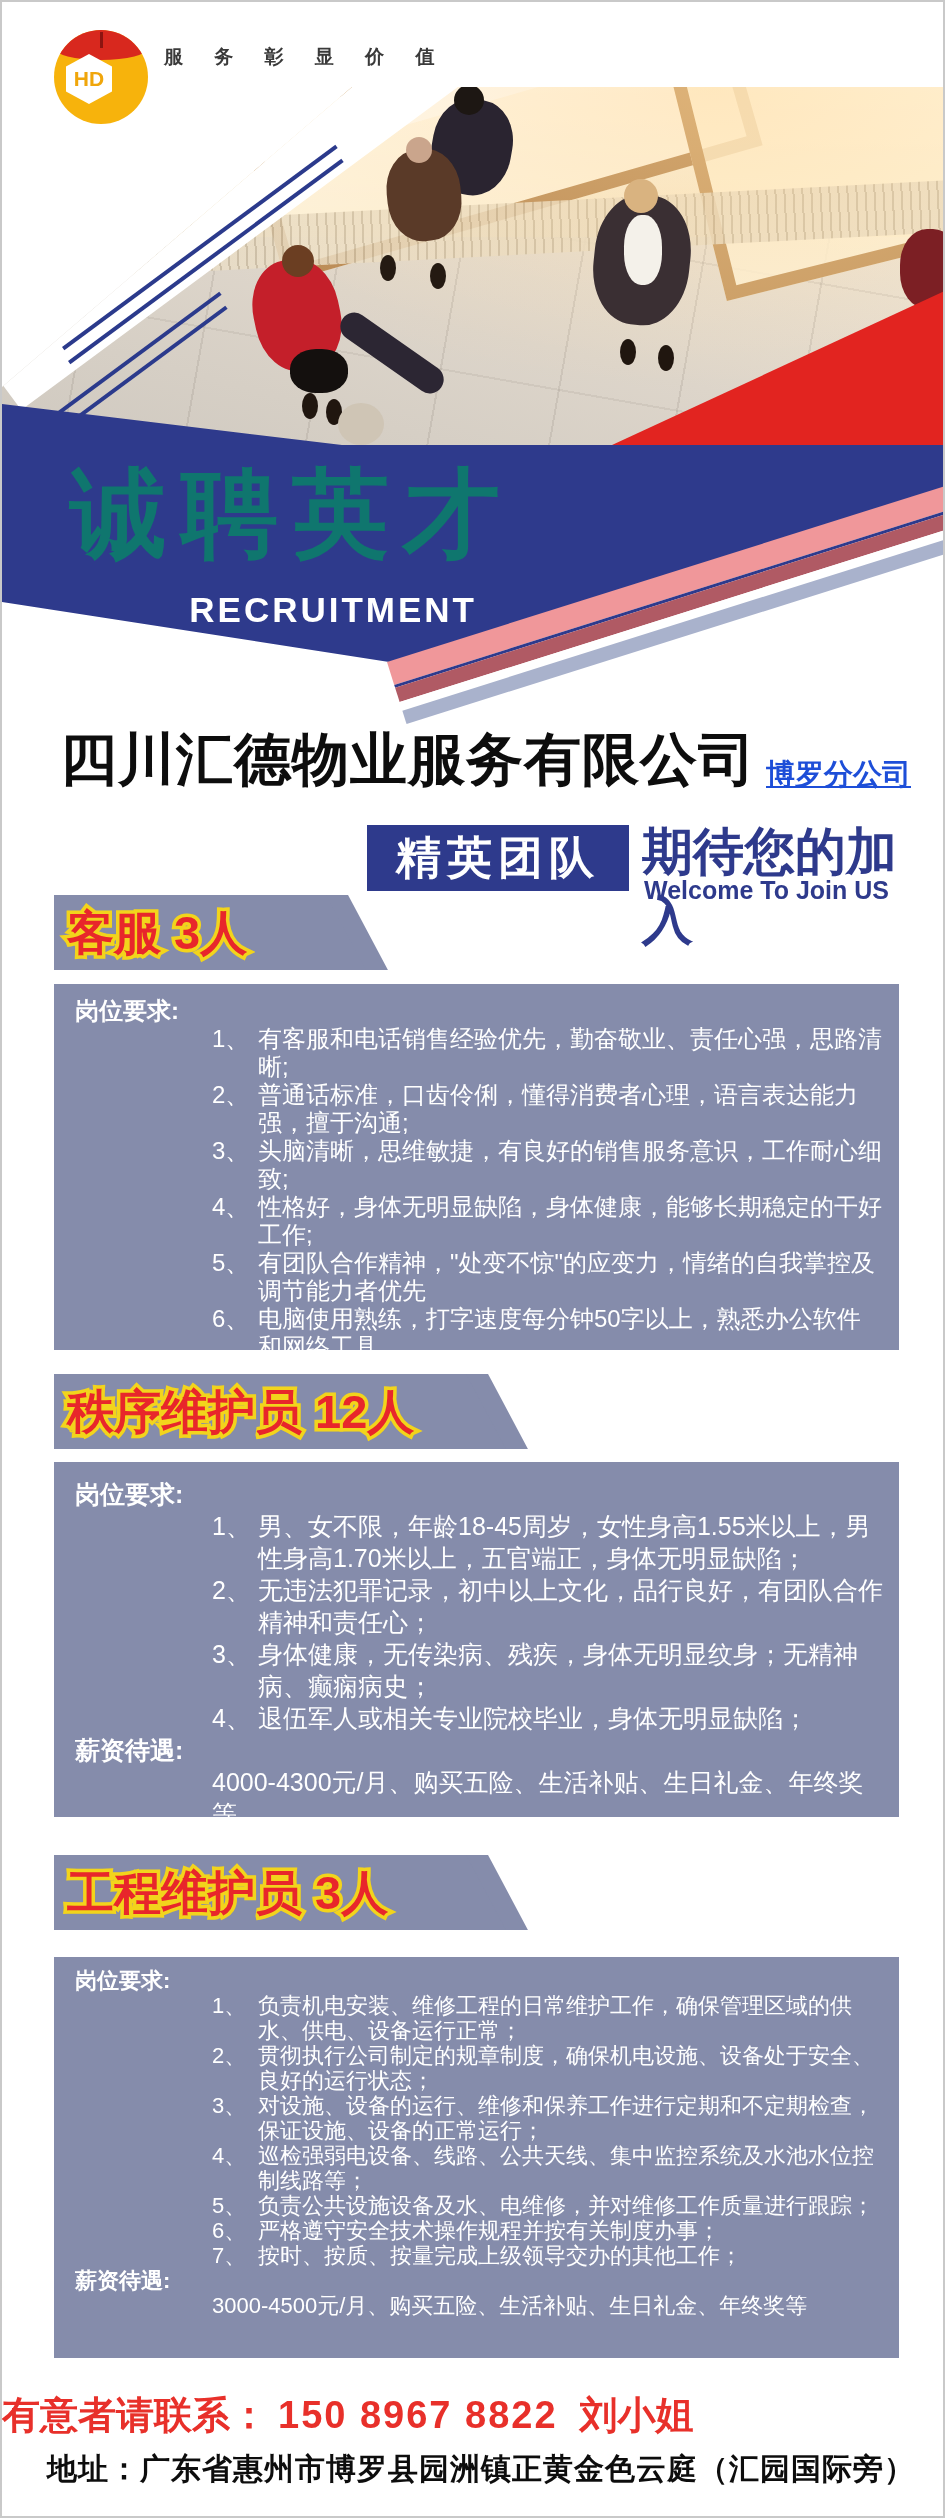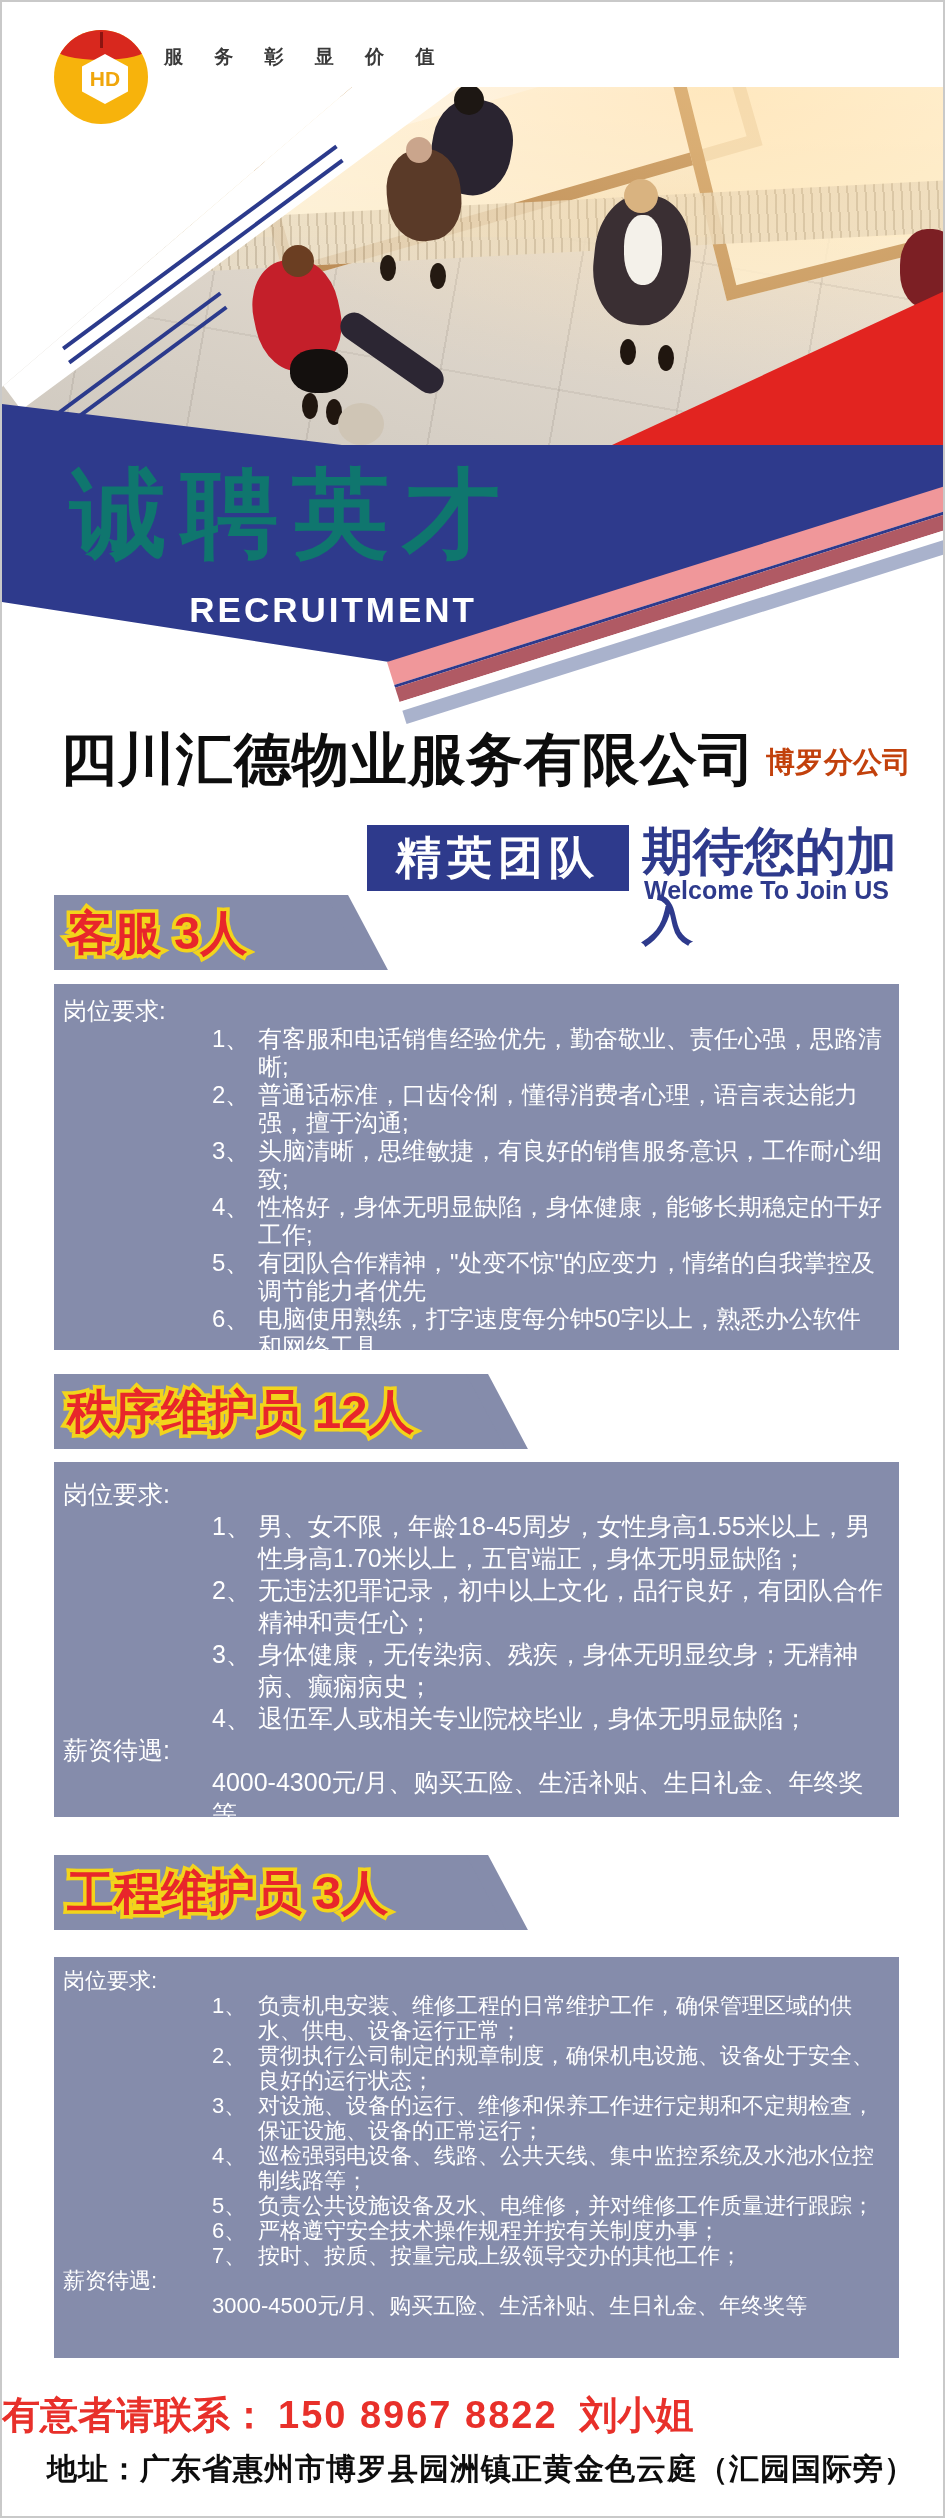--- a/index.html
+++ b/index.html
@@ -5,21 +5,21 @@
   html,body{margin:0;padding:0;background:#ffffff;}
   body{font-family:"Liberation Sans","DejaVu Sans",sans-serif;}
   #poster{position:relative;width:945px;height:2518px;background:#fff;overflow:hidden;
           border:2px solid #c9c9c9;box-sizing:border-box;}
 
   
   .logo-wrap{position:absolute;left:52px;top:28px;display:flex;align-items:flex-start;}
   .emblem{position:relative;width:94px;height:94px;border-radius:50%;background:#f7b30c;overflow:hidden;flex:0 0 auto;}
   .emblem .cap{position:absolute;left:0;top:0;width:100%;height:30px;background:#d8281e;border-radius:0 0 50% 50%/0 0 40% 40%;}
   .emblem .pin{position:absolute;left:46px;top:2px;width:3px;height:16px;background:#8c1410;}
-  .emblem .hex{position:absolute;left:28px;top:24px;width:46px;height:50px;background:#fff;
+  .emblem .hex{position:absolute;left:12px;top:24px;width:46px;height:50px;background:#fff;
                clip-path:polygon(50% 0,100% 25%,100% 75%,50% 100%,0 75%,0 25%);
                display:flex;align-items:center;justify-content:center;}
   .emblem .hd{font-size:21px;font-weight:900;color:#f0a60b;letter-spacing:0px;}
   .logo-text{margin-left:16px;padding-top:6px;}
   .logo-name{font-family:"Liberation Serif","DejaVu Serif",serif;font-size:47px;font-weight:900;color:#141414;letter-spacing:10px;line-height:52px;}
   .logo-slogan{margin-top:8px;font-size:19px;color:#3a3a3a;letter-spacing:13px;font-weight:600;}
 
   
   .photo{position:absolute;left:0;top:85px;width:945px;height:358px;
          clip-path:polygon(350px 0,945px 0,945px 358px,0 358px,0 300px);
@@ -52,21 +52,21 @@
      clip-path:polygon(0 402px,340px 443px,945px 443px,945px 490px,400px 662px,0 600px);}
   .banner-title{position:absolute;left:68px;top:448px;color:#0f766e;font-size:97px;font-weight:900;letter-spacing:14px;}
   .banner-sub{position:absolute;left:70px;top:588px;width:405px;text-align:right;color:#fff;
      font-size:35px;font-weight:600;letter-spacing:3px;}
   .stripes{position:absolute;left:385px;top:660px;width:700px;transform:rotate(-17.5deg);transform-origin:left top;}
   .stripes .st{width:100%;}
 
   
   .company{position:absolute;left:58px;top:720px;display:flex;align-items:flex-end;}
   .company .cname{font-size:57px;font-weight:900;color:#0d0d0d;letter-spacing:1px;}
-  .company .cbranch{font-size:29px;font-weight:900;color:#c2410c;margin-left:10px;margin-bottom:16px;}
+  .company .cbranch{font-size:29px;font-weight:900;color:#1d4ed8;margin-left:10px;margin-bottom:4px;text-decoration:underline;}
   .team-badge{position:absolute;left:365px;top:823px;width:262px;height:66px;background:#2e3a8c;
      display:flex;align-items:center;justify-content:center;color:#fff;font-size:45px;font-weight:900;letter-spacing:6px;}
   .team-invite{position:absolute;left:640px;top:816px;color:#2e3a8c;font-size:51px;font-weight:900;letter-spacing:0px;}
   .team-invite-en{position:absolute;left:642px;top:874px;color:#2e3a8c;font-size:25px;font-weight:700;}
 
   
   .section{position:absolute;left:52px;width:845px;}
   .section-0{top:893px;height:455px;}
   .section-1{top:1372px;height:443px;}
   .section-2{top:1853px;height:503px;}
@@ -75,21 +75,21 @@
      -webkit-text-stroke:7px #f2d41c;paint-order:stroke fill;white-space:nowrap;}
   .bar-stripe{position:absolute;top:0;width:22px;height:75px;background:#858cab;transform:skewX(28deg);}
   .section-0 .bar{width:320px;clip-path:polygon(0 0,280px 0,320px 100%,0 100%);}
   .section-0 .bar-stripe{left:292px;}
   .section-1 .bar,.section-2 .bar{width:460px;clip-path:polygon(0 0,420px 0,460px 100%,0 100%);}
   .section-1 .bar-stripe,.section-2 .bar-stripe{left:432px;}
   .panel{position:absolute;left:0;right:0;bottom:0;background:#858cab;color:#fff;box-sizing:border-box;}
   .section-0 .panel{top:89px;font-size:24px;line-height:28px;padding-top:13px;}
   .section-1 .panel{top:88px;font-size:25px;line-height:32px;padding-top:16px;}
   .section-2 .panel{top:102px;font-size:22px;line-height:25px;padding-top:11px;}
-  .req-label,.sal-label{padding-left:9px;font-weight:400;}
+  .req-label,.sal-label{padding-left:21px;font-weight:700;}
   .req-item{margin-left:158px;display:flex;}
   .req-num{flex:0 0 46px;}
   .req-txt{flex:1;padding-right:16px;}
   .sal-line{margin-left:158px;padding-right:16px;}
 
   
   .contact{position:absolute;left:0;top:2388px;width:100%;text-align:left;color:#e8302a;
      font-size:38px;font-weight:900;}
   .contact .ph{margin-left:10px;letter-spacing:2px;}
   .contact .person{margin-left:22px;}

